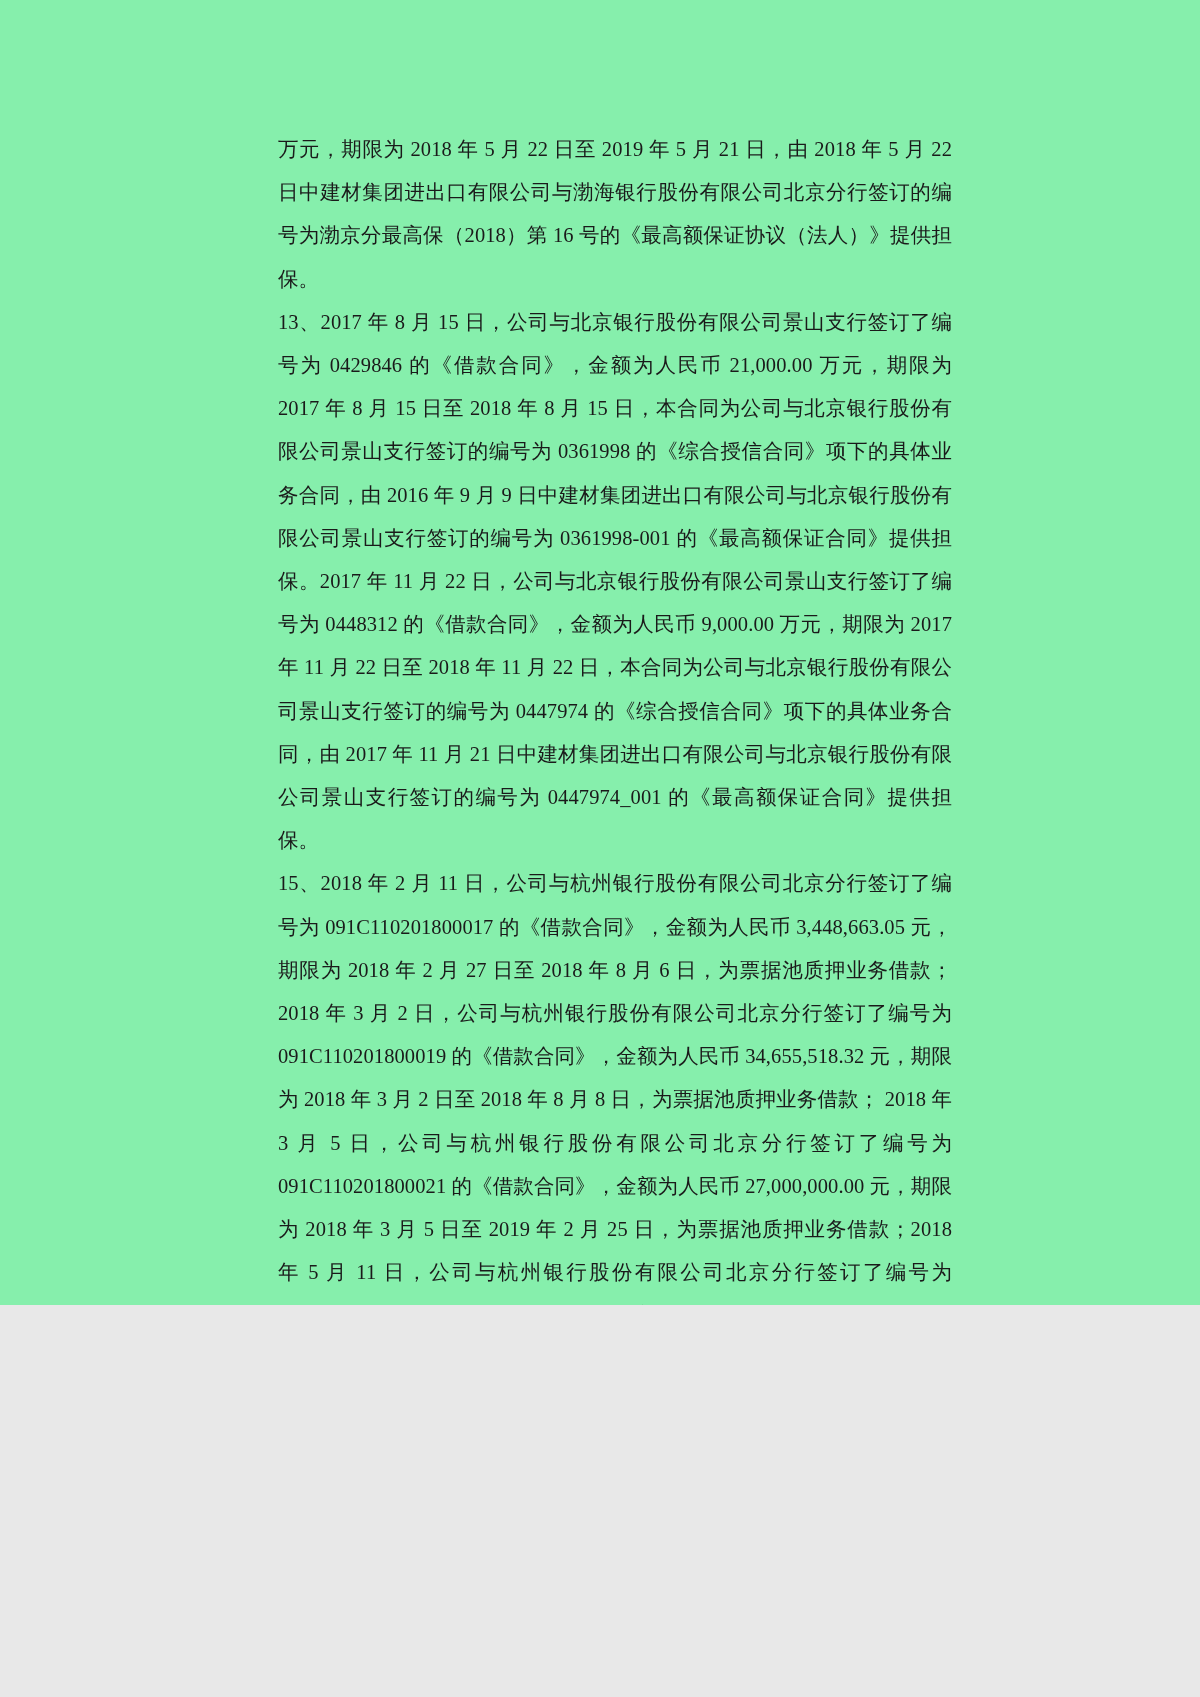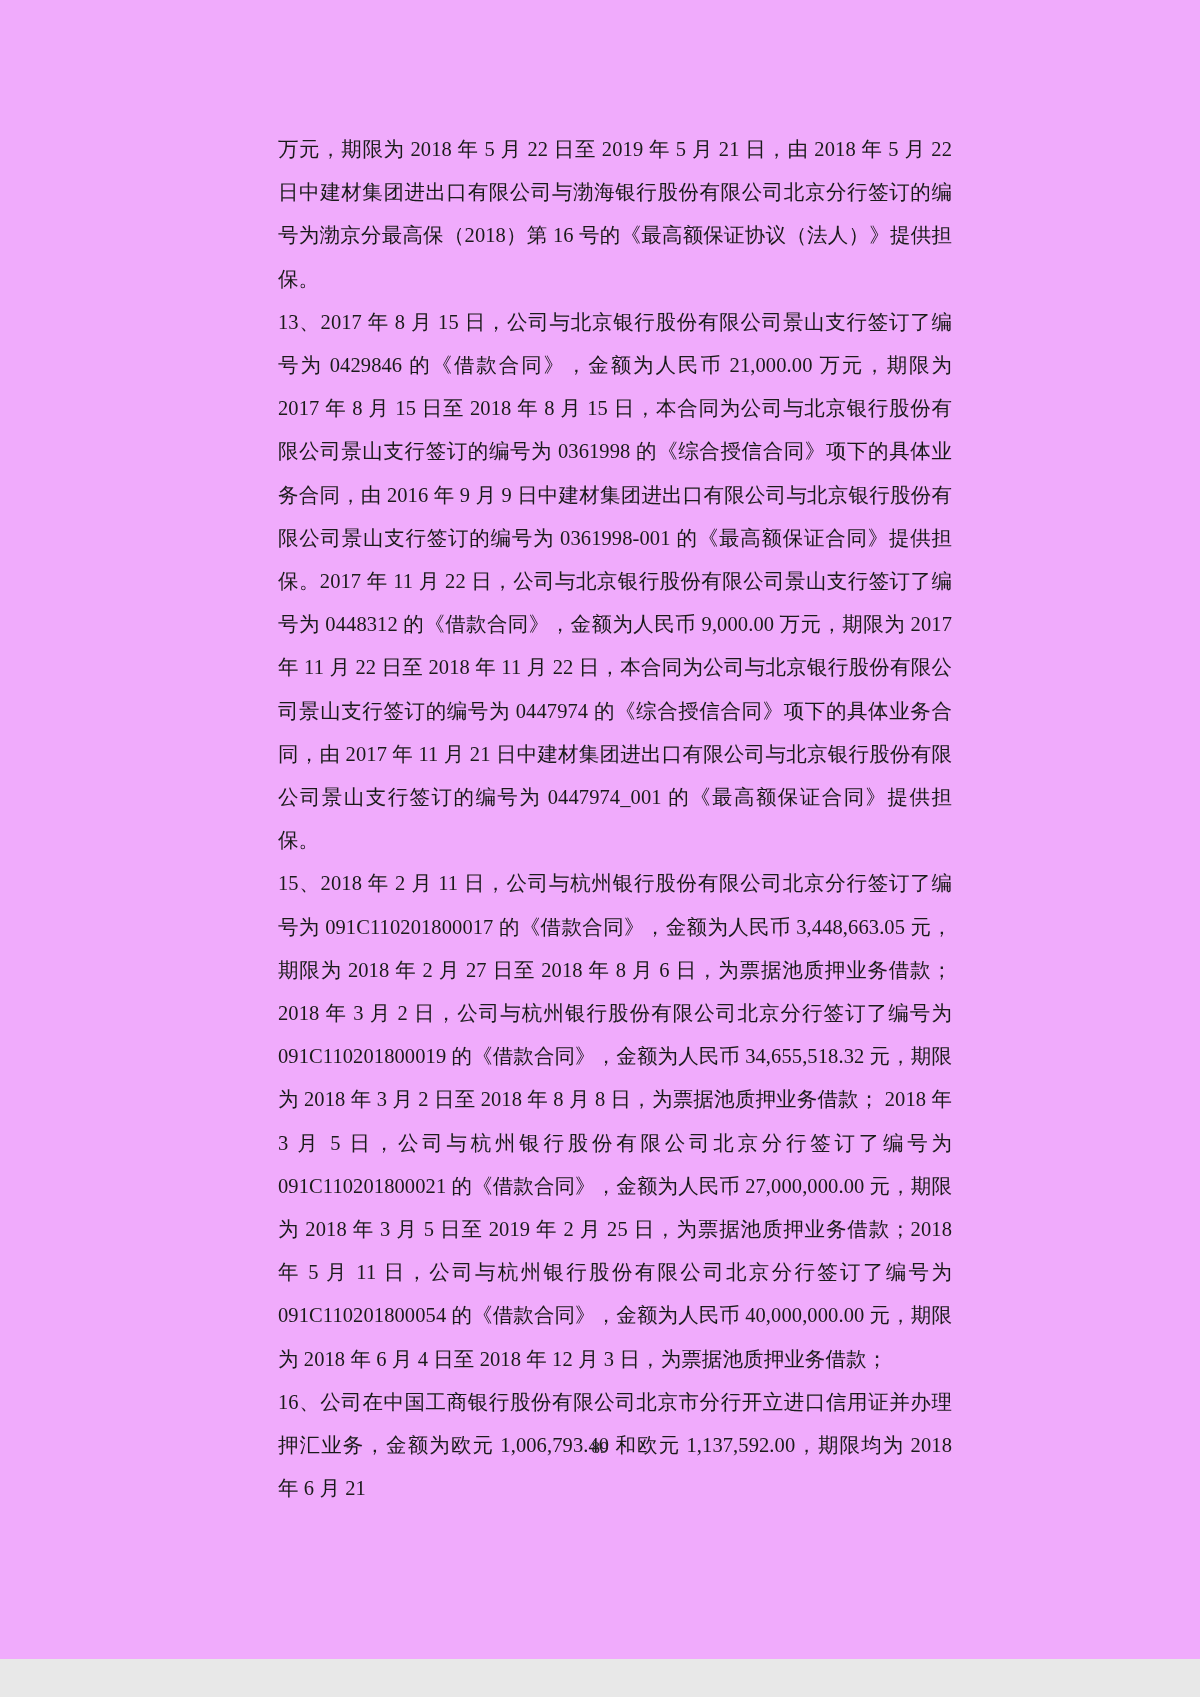--- a/index.html
+++ b/index.html
@@ -6,23 +6,23 @@
     margin: 0;
     padding: 0;
     background: #e8e8e8;
   }
   body {
     font-family: "Liberation Serif", "DejaVu Serif", serif;
   }
   .page {
     position: relative;
     width: 1200px;
-    height: 1659px;
+    height: 1305px;
     margin: 0 auto;
-    background: #f0abfc;
+    background: #86efac;
     box-sizing: border-box;
     overflow: hidden;
   }
   .page-inner {
     position: absolute;
     left: 278px;
     top: 128px;
     width: 674px;
   }
   .para {

